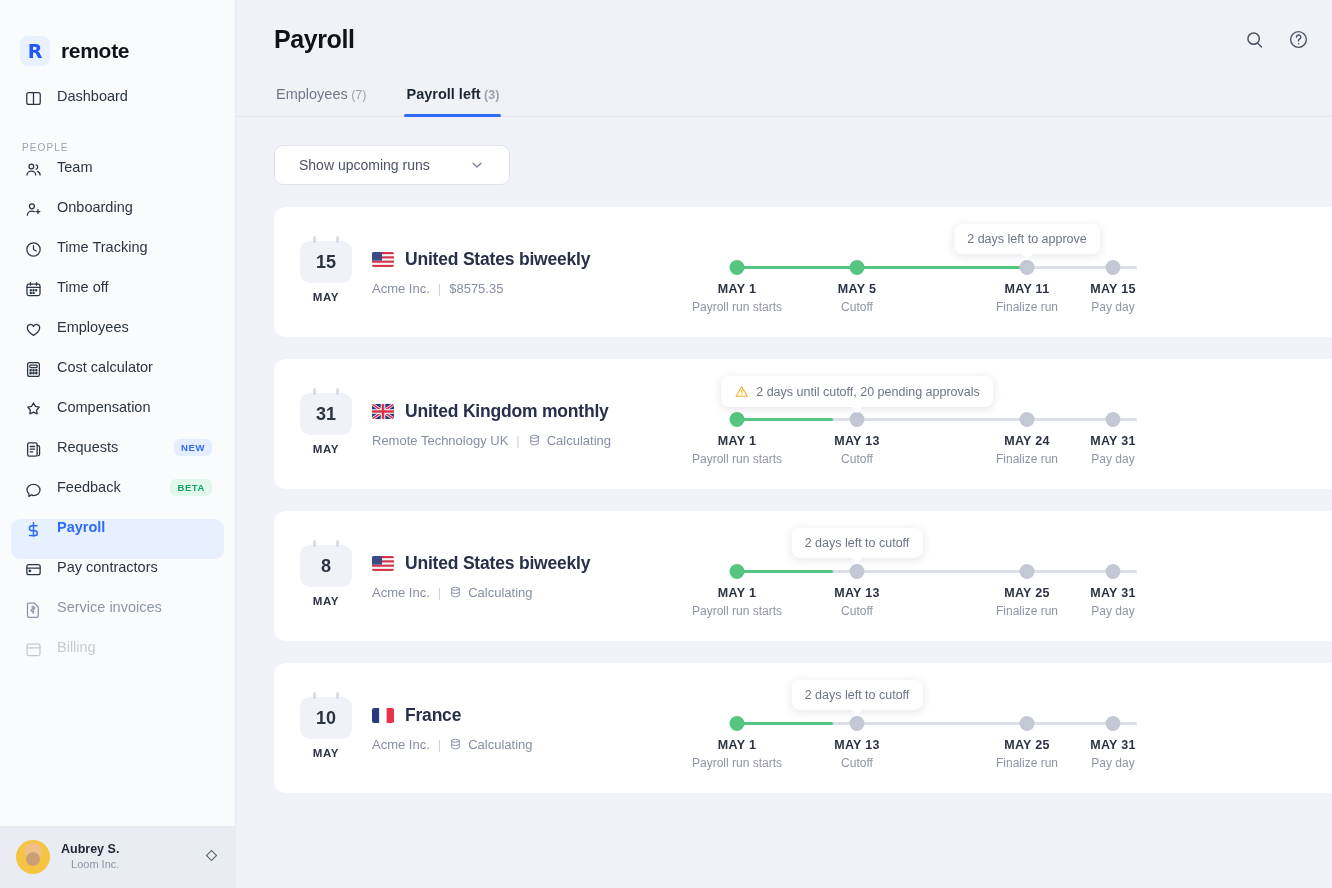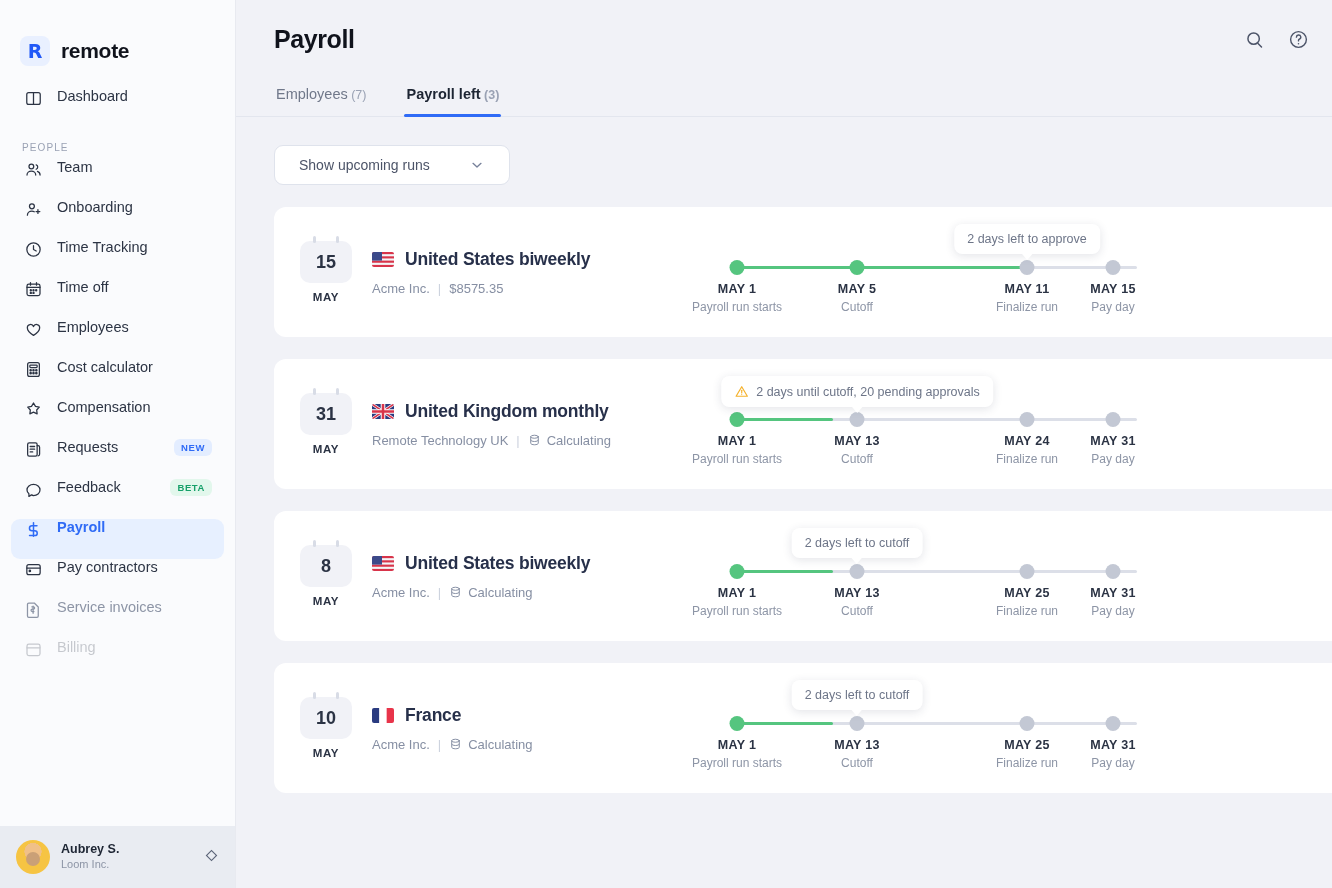--- a/index.html
+++ b/index.html
@@ -53,21 +53,21 @@
     margin-left: auto; font-size: 9.5px; font-weight: 700; letter-spacing: .6px;
     padding: 3px 7px; border-radius: 6px;
   }
   .badge-new { background: #e3edff; color: #2f6bf6; }
   .badge-beta { background: #e2f7ec; color: #16a06a; }
   .nav-item.fading { opacity: .25; }
 
   .profile {
     position: absolute; left: 0; bottom: 0; width: 236px; height: 62px;
     background: #e9ecf2; display: flex; align-items: center; gap: 11px;
-    padding: 4px 16px; cursor: pointer;
+    padding: 4px 16px; cursor: pointer; text-align: right;
   }
   .avatar {
     width: 34px; height: 34px; border-radius: 50%;
     background: radial-gradient(circle at 50% 34%, #f0c088 0 30%, #f6c443 31% 100%);
     position: relative; overflow: hidden; flex: 0 0 34px;
   }
   .avatar::after{
     content:""; position:absolute; left:50%; top:34%; transform:translateX(-50%);
     width:14px; height:14px; border-radius:50%; background:#caa077;
   }

